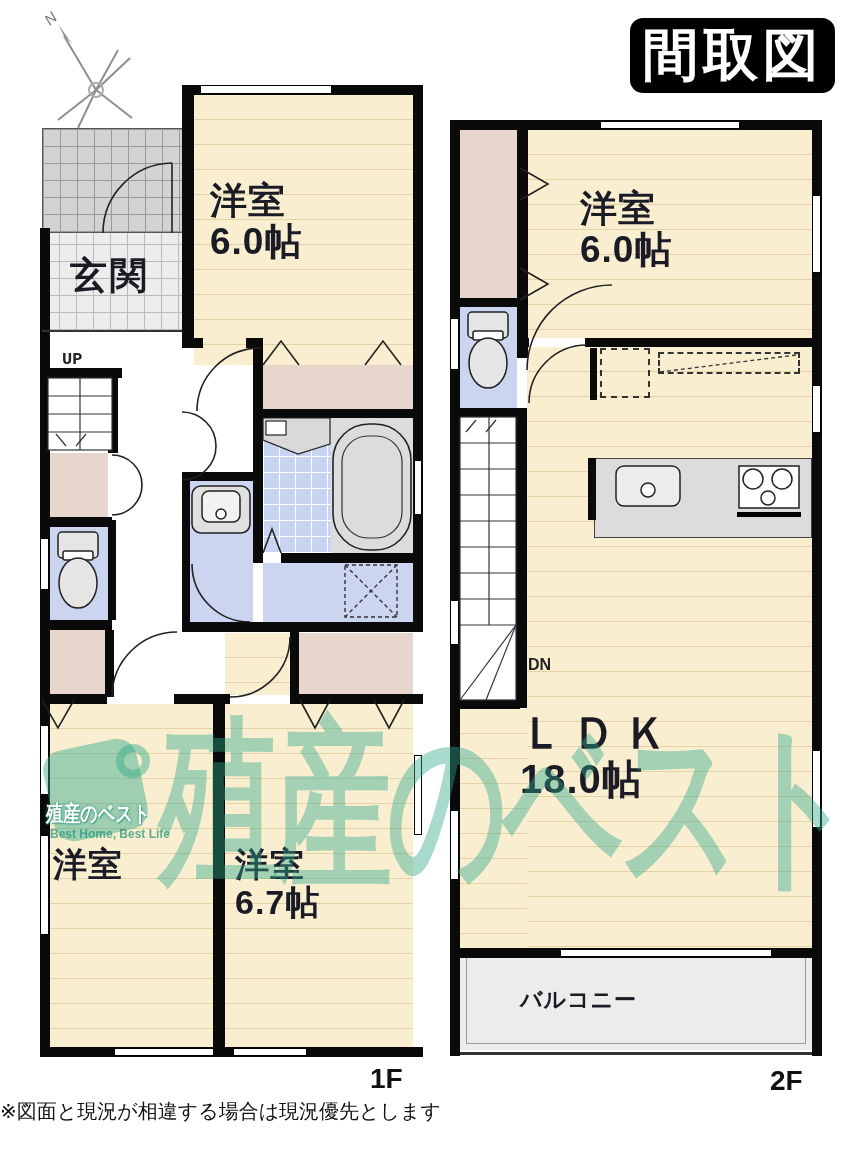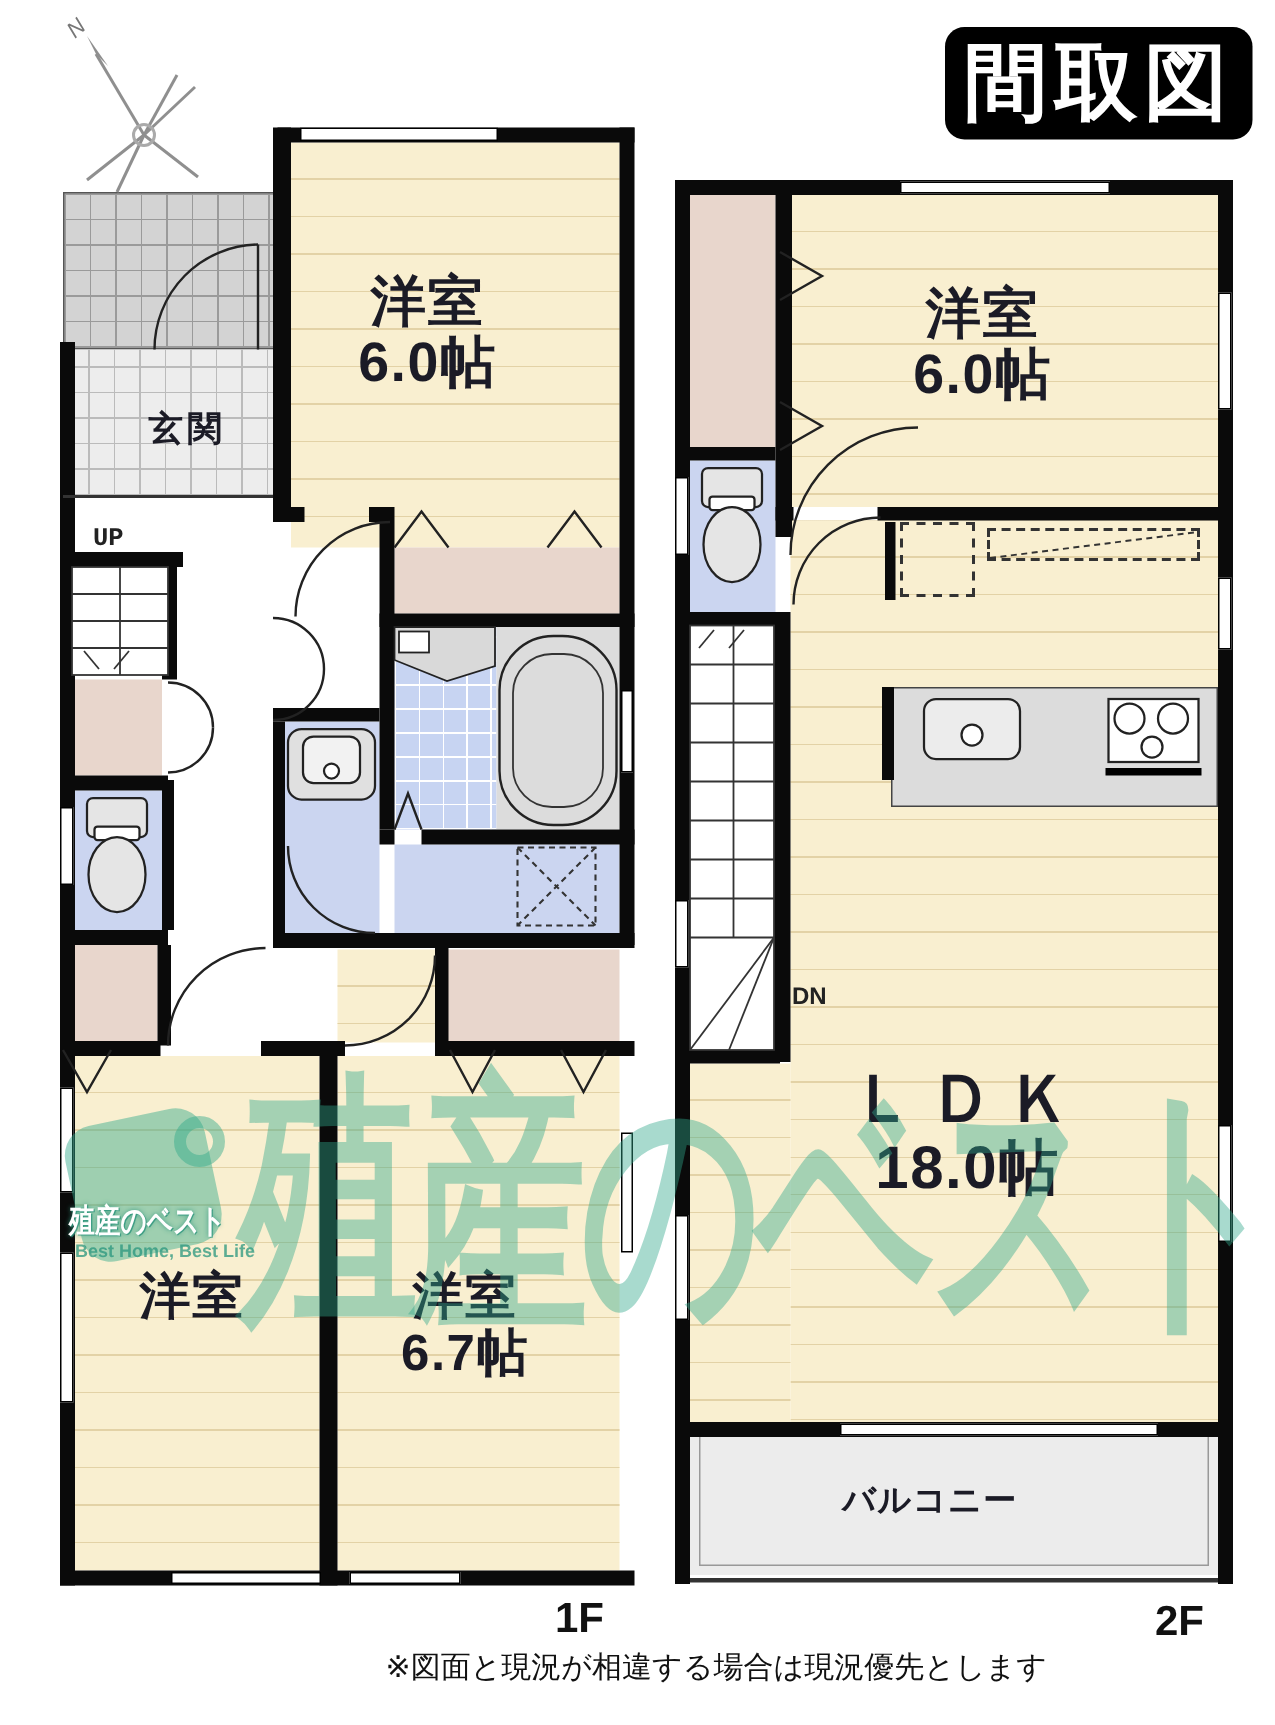--- a/index.html
+++ b/index.html
@@ -21,28 +21,28 @@
                      repeating-linear-gradient(90deg,#9a9a9a 0 1px,rgba(0,0,0,0) 1px 17px);
     border:1px solid #555;box-sizing:border-box;}
   .genkan{background-color:#EDEDED;
     background-image:repeating-linear-gradient(0deg,#bbb 0 1px,rgba(0,0,0,0) 1px 17px),
                      repeating-linear-gradient(90deg,#bbb 0 1px,rgba(0,0,0,0) 1px 17px);}
   .gray{background:#DCDCDC;}
   .counter{background:#DCDCDC;border:1px solid #444;box-sizing:border-box;}
   .dashedbox{border:2px dashed #333;box-sizing:border-box;background:transparent;z-index:2;}
   .balcony{background:#ECECEC;}
   .balcony-inner{position:absolute;border:1px solid #999;background:transparent;box-sizing:border-box;}
-  .lbl{position:absolute;color:#1b1b26;font-weight:700;text-align:center;line-height:1.12;z-index:5;
+  .lbl{position:absolute;color:#1b1b26;font-weight:700;line-height:1.12;z-index:5;
        letter-spacing:1px;}
   .small-lbl{position:absolute;color:#222;font-weight:600;z-index:5;}
   .floor-tag{position:absolute;color:#111;font-size:28px;font-weight:600;z-index:5;}
   .title-badge{position:absolute;left:630px;top:18px;width:205px;height:75px;background:#000;
        border-radius:13px;display:flex;align-items:center;justify-content:center;z-index:6;}
   .title-badge span{color:#fff;font-size:56px;font-weight:800;letter-spacing:4px;}
-  .disclaimer{position:absolute;left:0;top:1098px;width:698px;text-align:right;color:#111;
+  .disclaimer{position:absolute;left:0;top:1098px;width:698px;text-align:left;color:#111;
        font-size:20px;z-index:6;}
   svg.overlay{position:absolute;left:0;top:0;z-index:4;}
   
   .wm{position:absolute;left:0;top:0;width:850px;height:1150px;z-index:10;pointer-events:none;}
   .wm-big{position:absolute;left:160px;top:714px;font-size:180px;font-weight:800;white-space:nowrap;
        color:rgba(47,168,138,0.42);transform:scaleX(0.66);transform-origin:left top;
        letter-spacing:-8px;line-height:1;}
   .wm-handle{position:absolute;left:116px;top:744px;width:34px;height:34px;border-radius:50%;
        border:8px solid rgba(47,168,138,0.45);box-sizing:border-box;}
   .wm-bag{position:absolute;left:48px;top:744px;width:95px;height:92px;border-radius:20px;
@@ -266,21 +266,21 @@
       <line x1="660" y1="372" x2="796" y2="355"></line>
     </g>
 
     <text x="50" y="26" font-size="15" fill="#777" font-style="italic" transform="rotate(-42 50 26)">N</text>
   </svg>
 
   <div class="title-badge">
     <span>間取図</span>
   </div>
 
-  <div class="lbl" style="left:70px;top:255px;width:110px;font-size:23px;letter-spacing:3px;margin-top:18px;"><span>玄関</span></div>
+  <div class="lbl" style="left:70px;top:255px;width:110px;font-size:37px;letter-spacing:3px;"><span>玄関</span></div>
 
   <div class="small-lbl" style="left:62px;top:350px;font-size:17px;font-family:Liberation Mono, monospace;"><span>UP</span></div>
 
   <div class="lbl" style="left:210px;top:180px;width:150px;font-size:37px;">
     <div>洋室</div>
     <div>6.0帖</div>
   </div>
 
   <div class="lbl" style="left:53px;top:845px;width:150px;font-size:34px;">
     <div>洋室</div>

